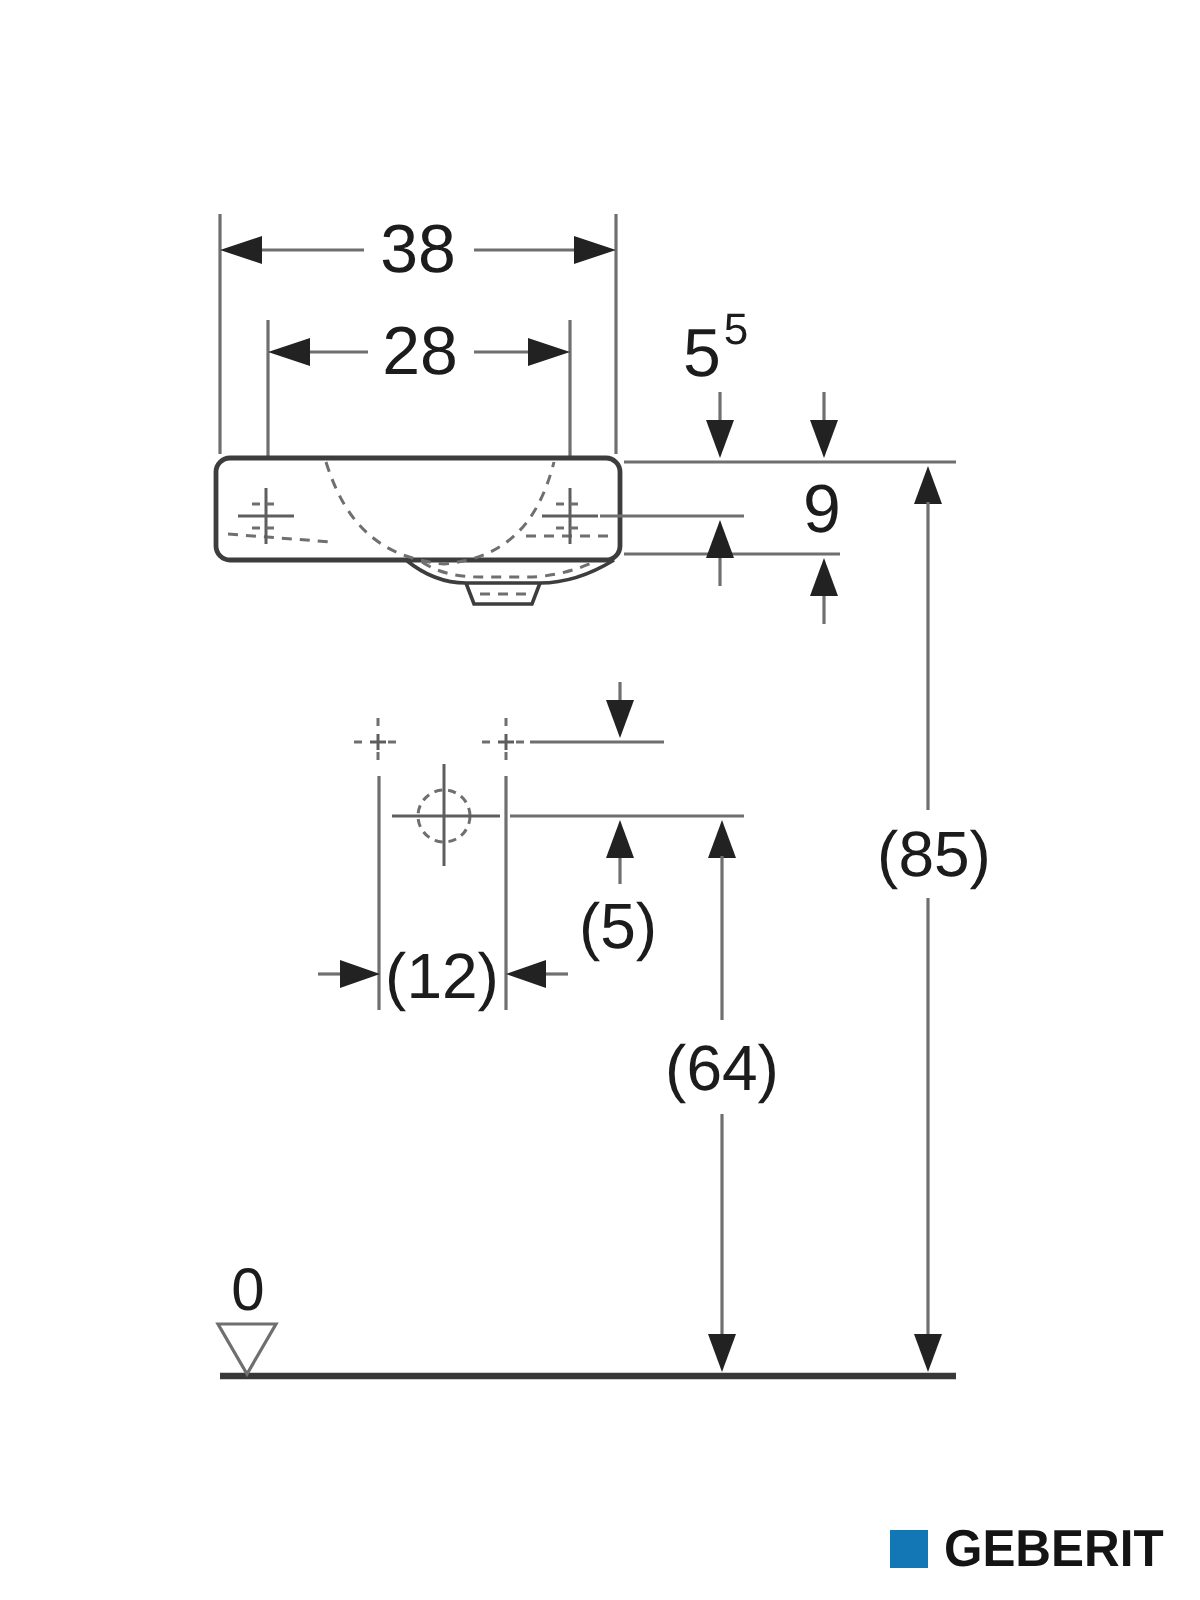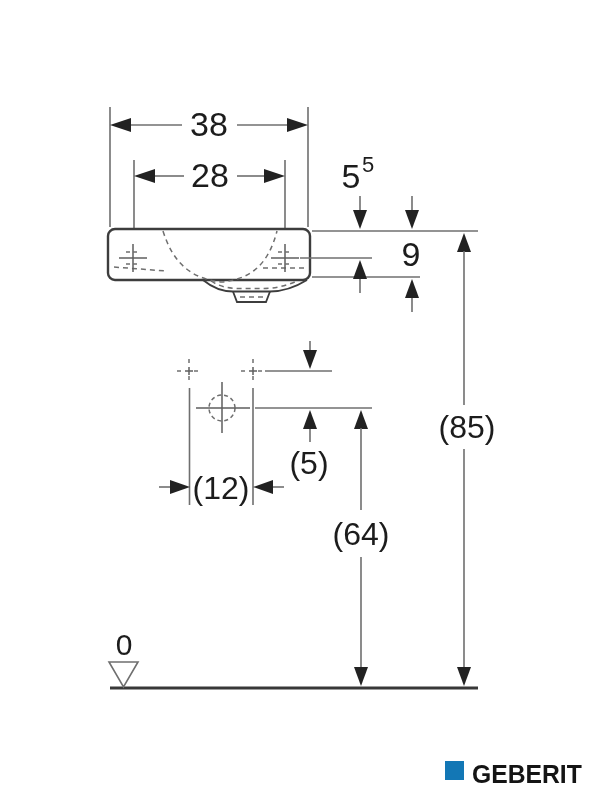--- a/index.html
+++ b/index.html
@@ -38,21 +38,21 @@
   }
   .datum-label{
     font-family:"Liberation Sans", sans-serif;
     font-size:30px;fill:#1c1c1c;text-anchor:middle;
   }
 
   
   .logo{
     position:absolute;
     right:12px;bottom:13px;
-    display:flex;gap:8px;
+    display:flex;align-items:center;gap:8px;
   }
   .logo-square{
     width:19px;height:19px;background:#1377b5;
   }
   .logo-text{
     font-family:"Liberation Sans", sans-serif;
     font-weight:bold;font-size:26px;color:#141414;
     letter-spacing:0px;transform:scaleX(0.95);transform-origin:left center;
     line-height:1;
   }

